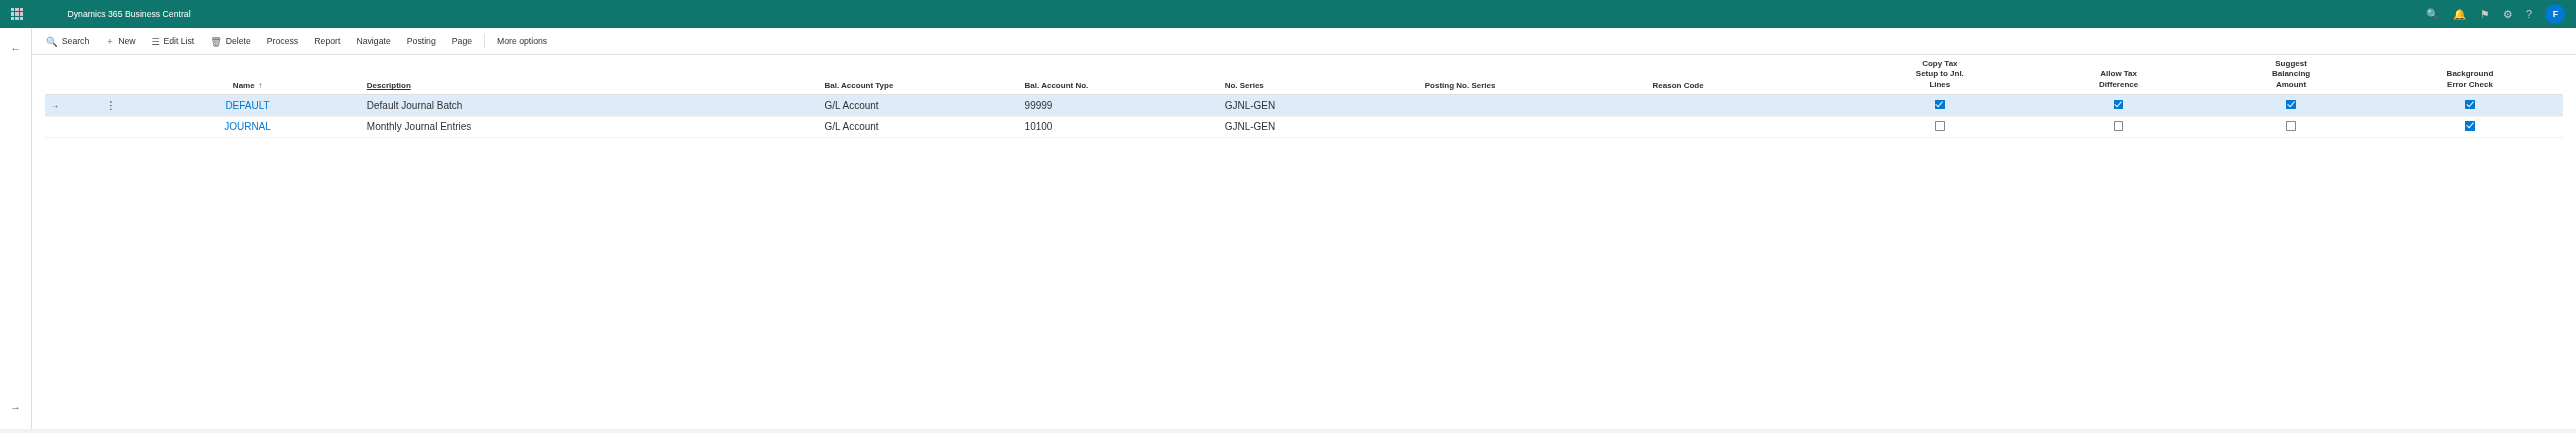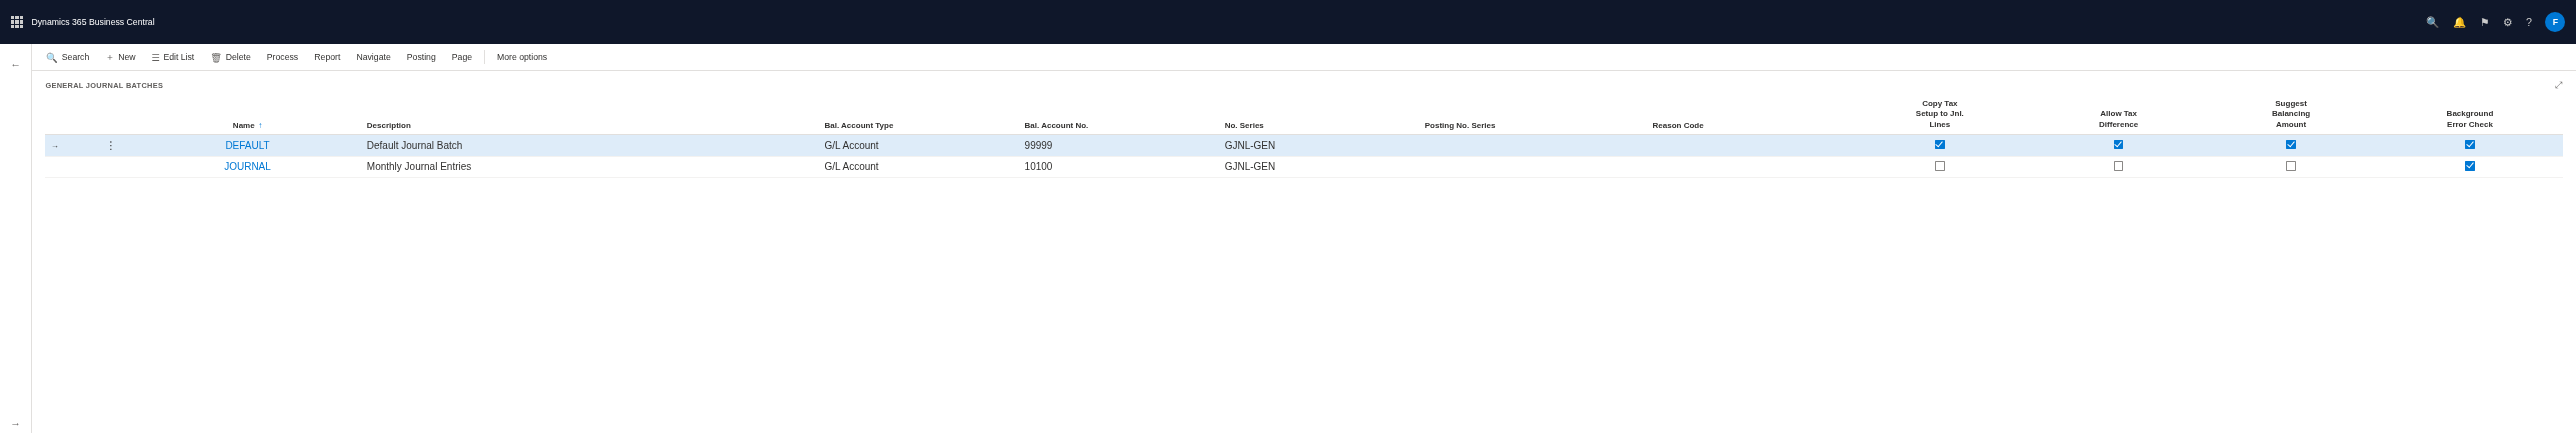--- a/index.html
+++ b/index.html
@@ -7,26 +7,27 @@
       font-family: 'Segoe UI', sans-serif;
       font-size: 8.7px;
       background: #f3f2f1;
       width: 2576px;
       height: 433px;
       overflow: hidden;
     }
 
     
     .titlebar {
-      background: #0f172a;
-      height: 44px;
+      background: #0f766e;
+      height: 28px;
       display: flex;
       align-items: center;
       padding: 0 10.7px;
       color: #fff;
+      gap: 36px;
     }
     .titlebar-grid {
       display: flex;
       align-items: center;
       gap: 6.7px;
       font-size: 10px;
       font-weight: 400;
     }
     .titlebar-icons {
       margin-left: auto;
@@ -337,35 +338,31 @@
       </button>
       <button class="toolbar-btn">
         <span>Page</span>
       </button>
       <div class="toolbar-separator"></div>
       <button class="toolbar-btn">
         <span>More options</span>
       </button>
     </div>
 
-    <div class="page-header">
-      <span class="page-title">GENERAL JOURNAL BATCHES</span>
-      <span class="expand-icon">⤢</span>
-    </div>
 
     <div class="table-container">
       <table>
         <thead>
           <tr>
             <th class="col-narrow"></th>
             <th class="col-narrow"></th>
             <th class="col-name" style="cursor:pointer;">
               Name <span class="sort-indicator">↑</span>
             </th>
-            <th class="col-description" style="cursor:pointer;">Description</th>
+            <th class="col-description" style="cursor:pointer;text-decoration:underline;">Description</th>
             <th class="col-bal-type" style="cursor:pointer;">Bal. Account Type</th>
             <th class="col-bal-no" style="cursor:pointer;">Bal. Account No.</th>
             <th class="col-series" style="cursor:pointer;">No. Series</th>
             <th class="col-posting-series" style="cursor:pointer;margin-left:24px;">Posting No. Series</th>
             <th class="col-reason" style="cursor:pointer;">Reason Code</th>
             <th class="col-copy-tax th-multiline" style="cursor:pointer;text-align:center;">Copy Tax<br>Setup to Jnl.<br>Lines</th>
             <th class="col-allow-tax th-multiline" style="cursor:pointer;text-align:center;">Allow Tax<br>Difference</th>
             <th class="col-suggest th-multiline" style="cursor:pointer;text-align:center;">Suggest<br>Balancing<br>Amount</th>
             <th class="col-bg-error th-multiline" style="cursor:pointer;text-align:center;">Background<br>Error Check</th>
           </tr>

